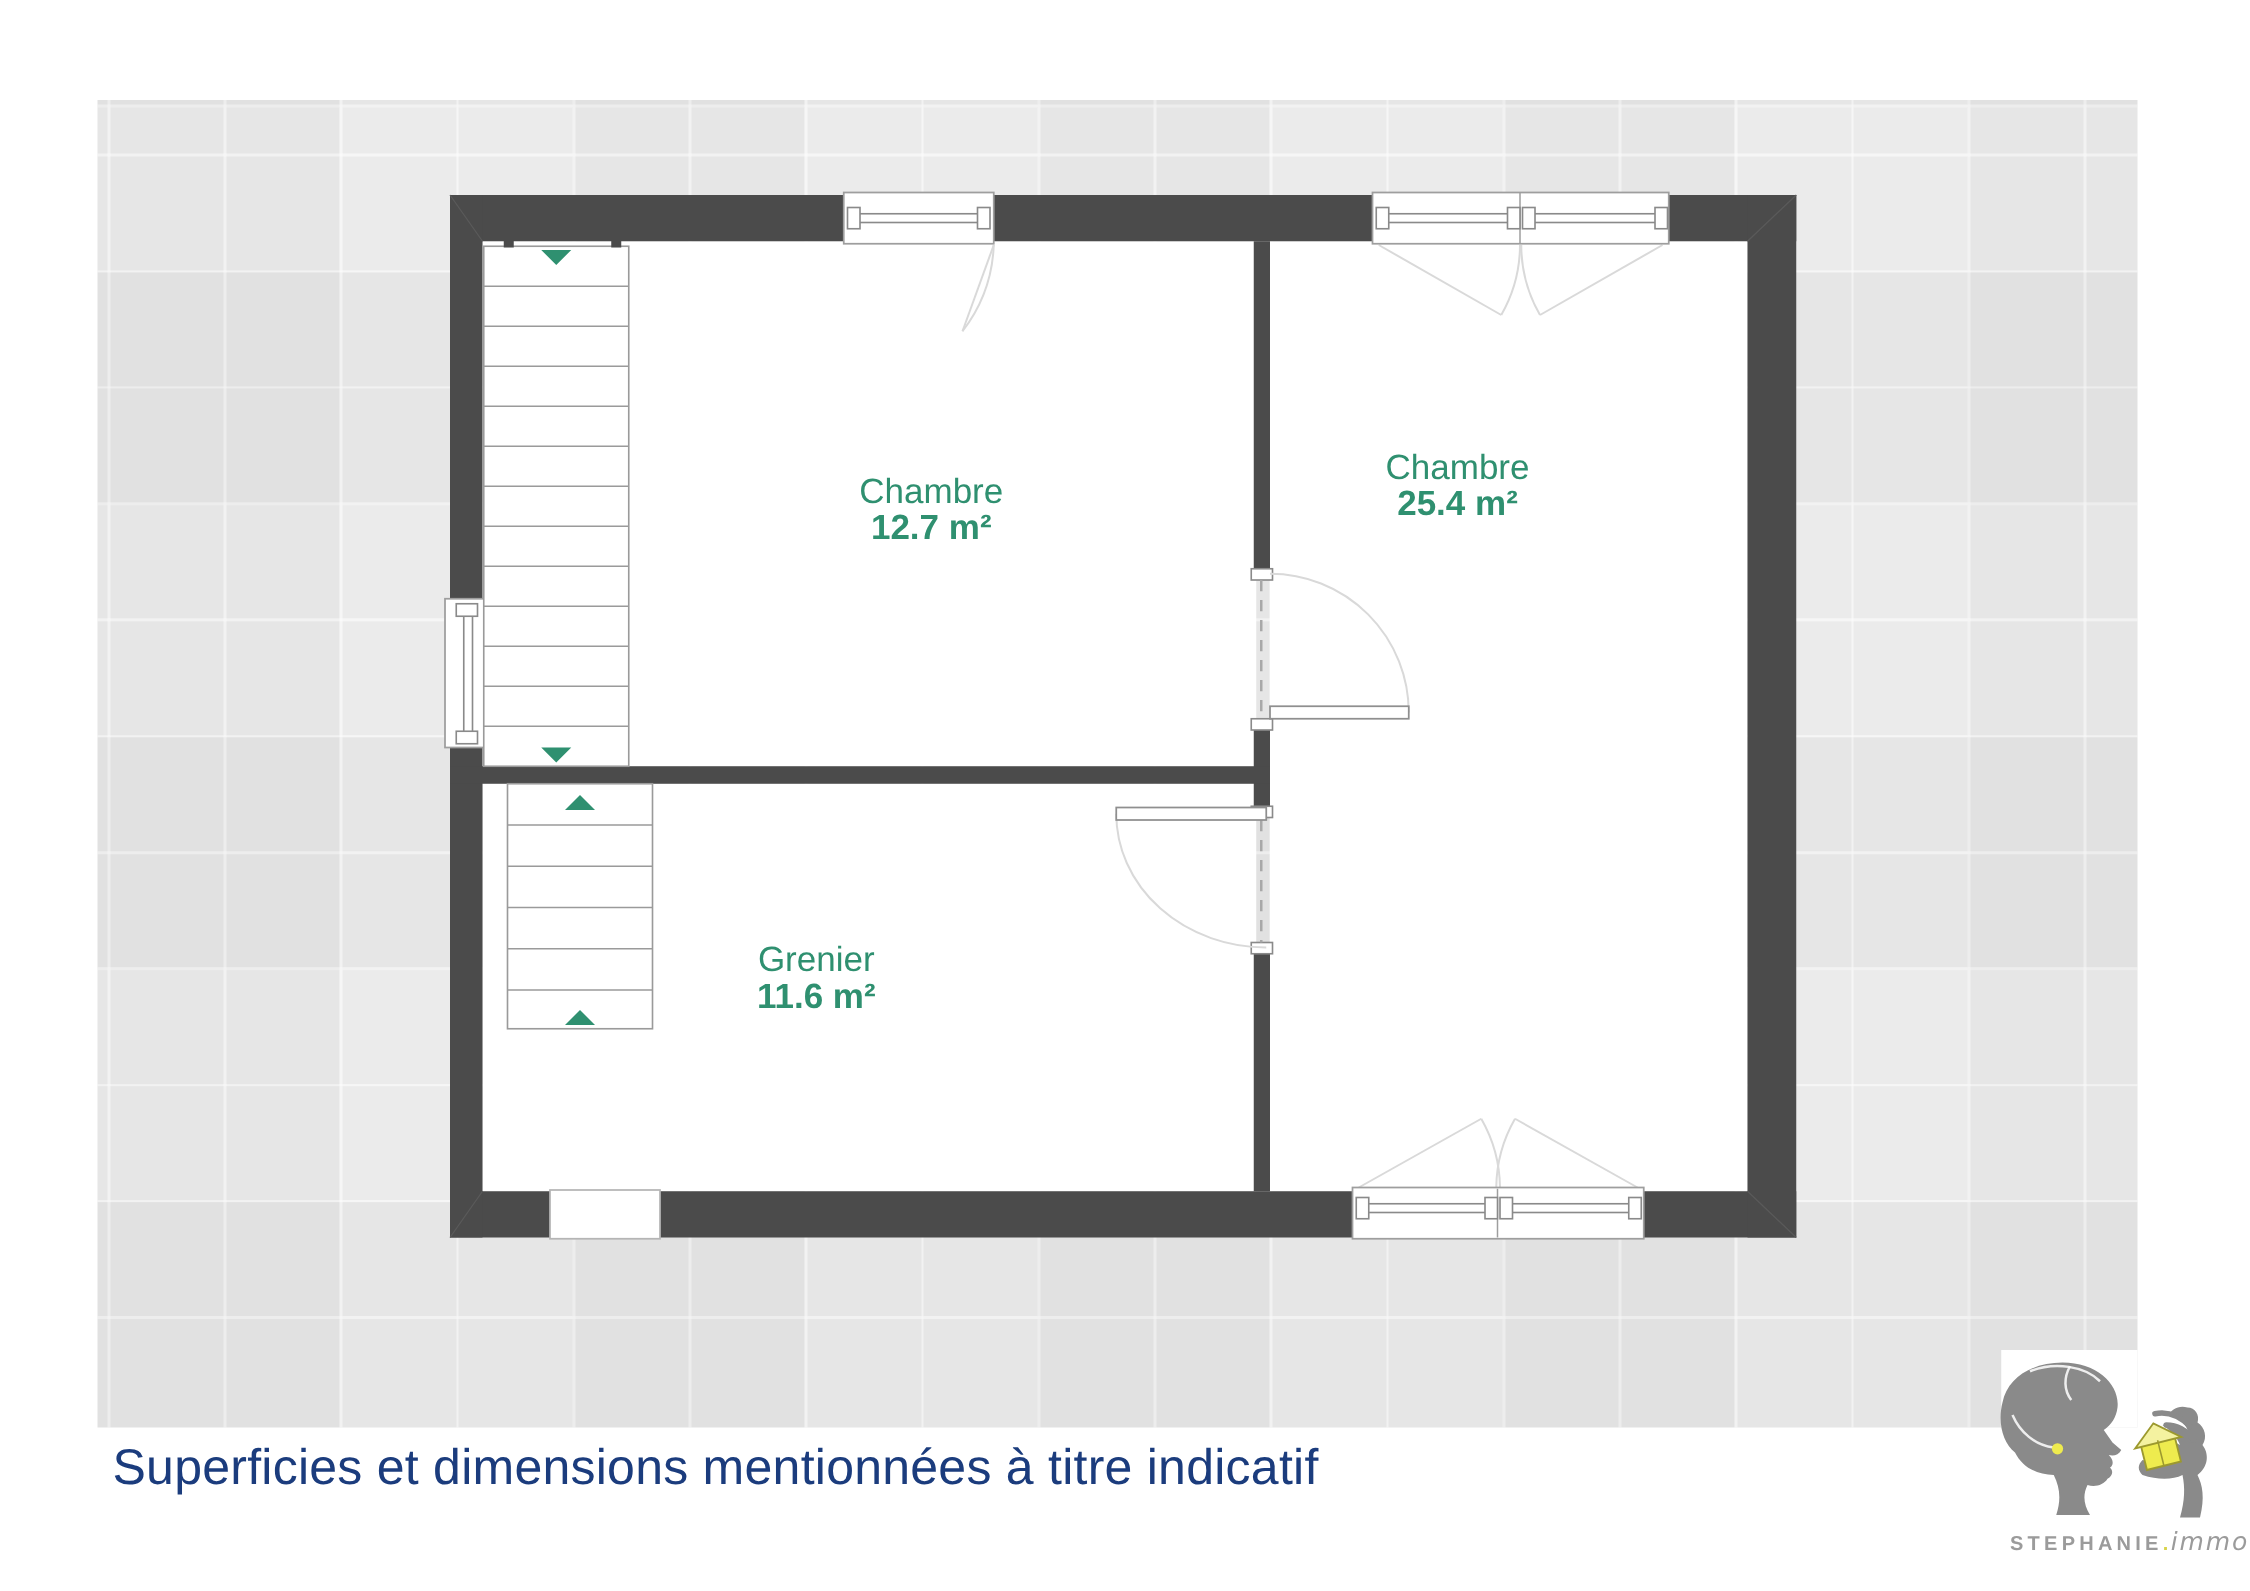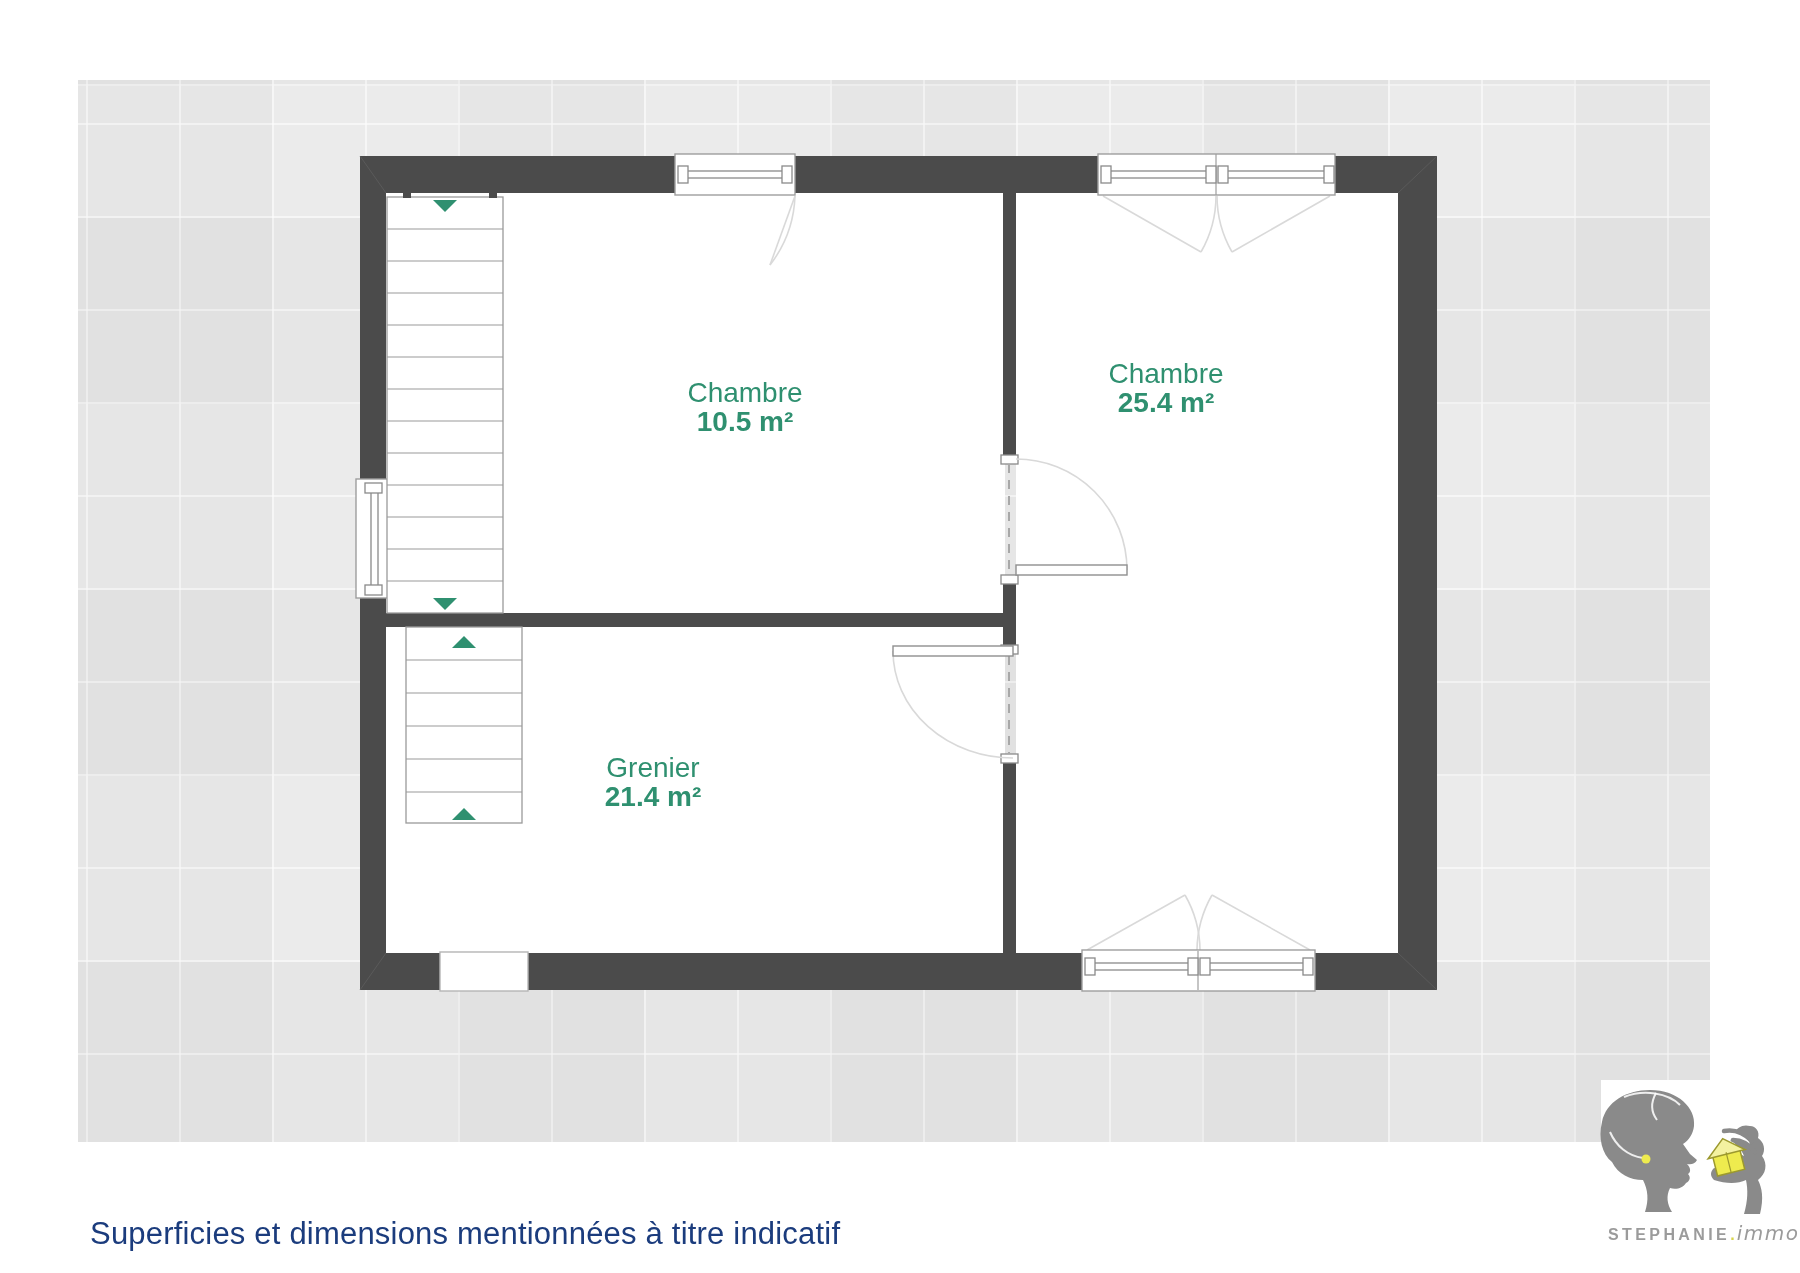--- a/index.html
+++ b/index.html
@@ -32,22 +32,22 @@
   .dash{stroke:#a8a8a8;stroke-width:2;stroke-dasharray:9 7;fill:none}
   .tread{stroke:#9a9a9a;stroke-width:1.2}
   .arrow{fill:var(--room-label)}
   .miter{stroke:#5a5a5a;stroke-width:1}
   .room-label{
     position:absolute;text-align:center;color:var(--room-label);
     font-size:28px;line-height:29px;transform:translateX(-50%);white-space:nowrap;
   }
   .room-label .area{font-weight:bold}
   .caption{
-    position:absolute;left:90px;top:1216px;color:var(--caption);
-    font-size:31px;white-space:nowrap;letter-spacing:.2px;
+    position:absolute;left:90px;top:1152px;color:var(--caption);
+    font-size:40px;white-space:nowrap;letter-spacing:.2px;
   }
   .logo-type{
     position:absolute;left:1608px;top:1221px;color:var(--logo-text);
     font-size:16px;letter-spacing:3.4px;font-weight:600;white-space:nowrap;
   }
   .logo-type .dot{color:#d8d44a;letter-spacing:0}
   .logo-type .suffix{
     font-family:"DejaVu Sans", sans-serif;font-style:italic;font-weight:500;
     font-size:20px;letter-spacing:1.5px;margin-left:2px;margin-top:22px;
   }
@@ -205,28 +205,28 @@
         <polygon points="1709,1154 1728,1138 1747,1154" fill="#f4f2a0" stroke="#9c992e" stroke-width="1.5"></polygon>
         <line x1="1728" y1="1152" x2="1728" y2="1173" stroke="#9c992e" stroke-width="1.2"></line>
       </g>
       <path fill="none" stroke="var(--logo-gray)" stroke-width="4.5" stroke-linecap="round" d="M1752,1141 C1744,1133 1734,1129 1724,1131"></path>
       <path fill="none" stroke="var(--logo-gray)" stroke-width="4.5" stroke-linecap="round" d="M1755,1152 C1749,1144 1741,1140 1733,1140"></path>
     </g>
   </svg>
 
   <div class="room-label" style="left:745px;top:378px">
     <div class="name">Chambre</div>
-    <div class="area">10.5 m²</div>
+    <div class="area">12.7 m²</div>
   </div>
   <div class="room-label" style="left:1166px;top:359px">
     <div class="name">Chambre</div>
     <div class="area">25.4 m²</div>
   </div>
   <div class="room-label" style="left:653px;top:753px">
     <div class="name">Grenier</div>
-    <div class="area">21.4 m²</div>
+    <div class="area">11.6 m²</div>
   </div>
 
   <div class="caption">Superficies et dimensions mentionnées à titre indicatif</div>
 
   <div class="logo-type"><span>STEPHANIE</span><span class="dot">.</span><span class="suffix">immo</span></div>
 
 </div>
 
 </body></html>

